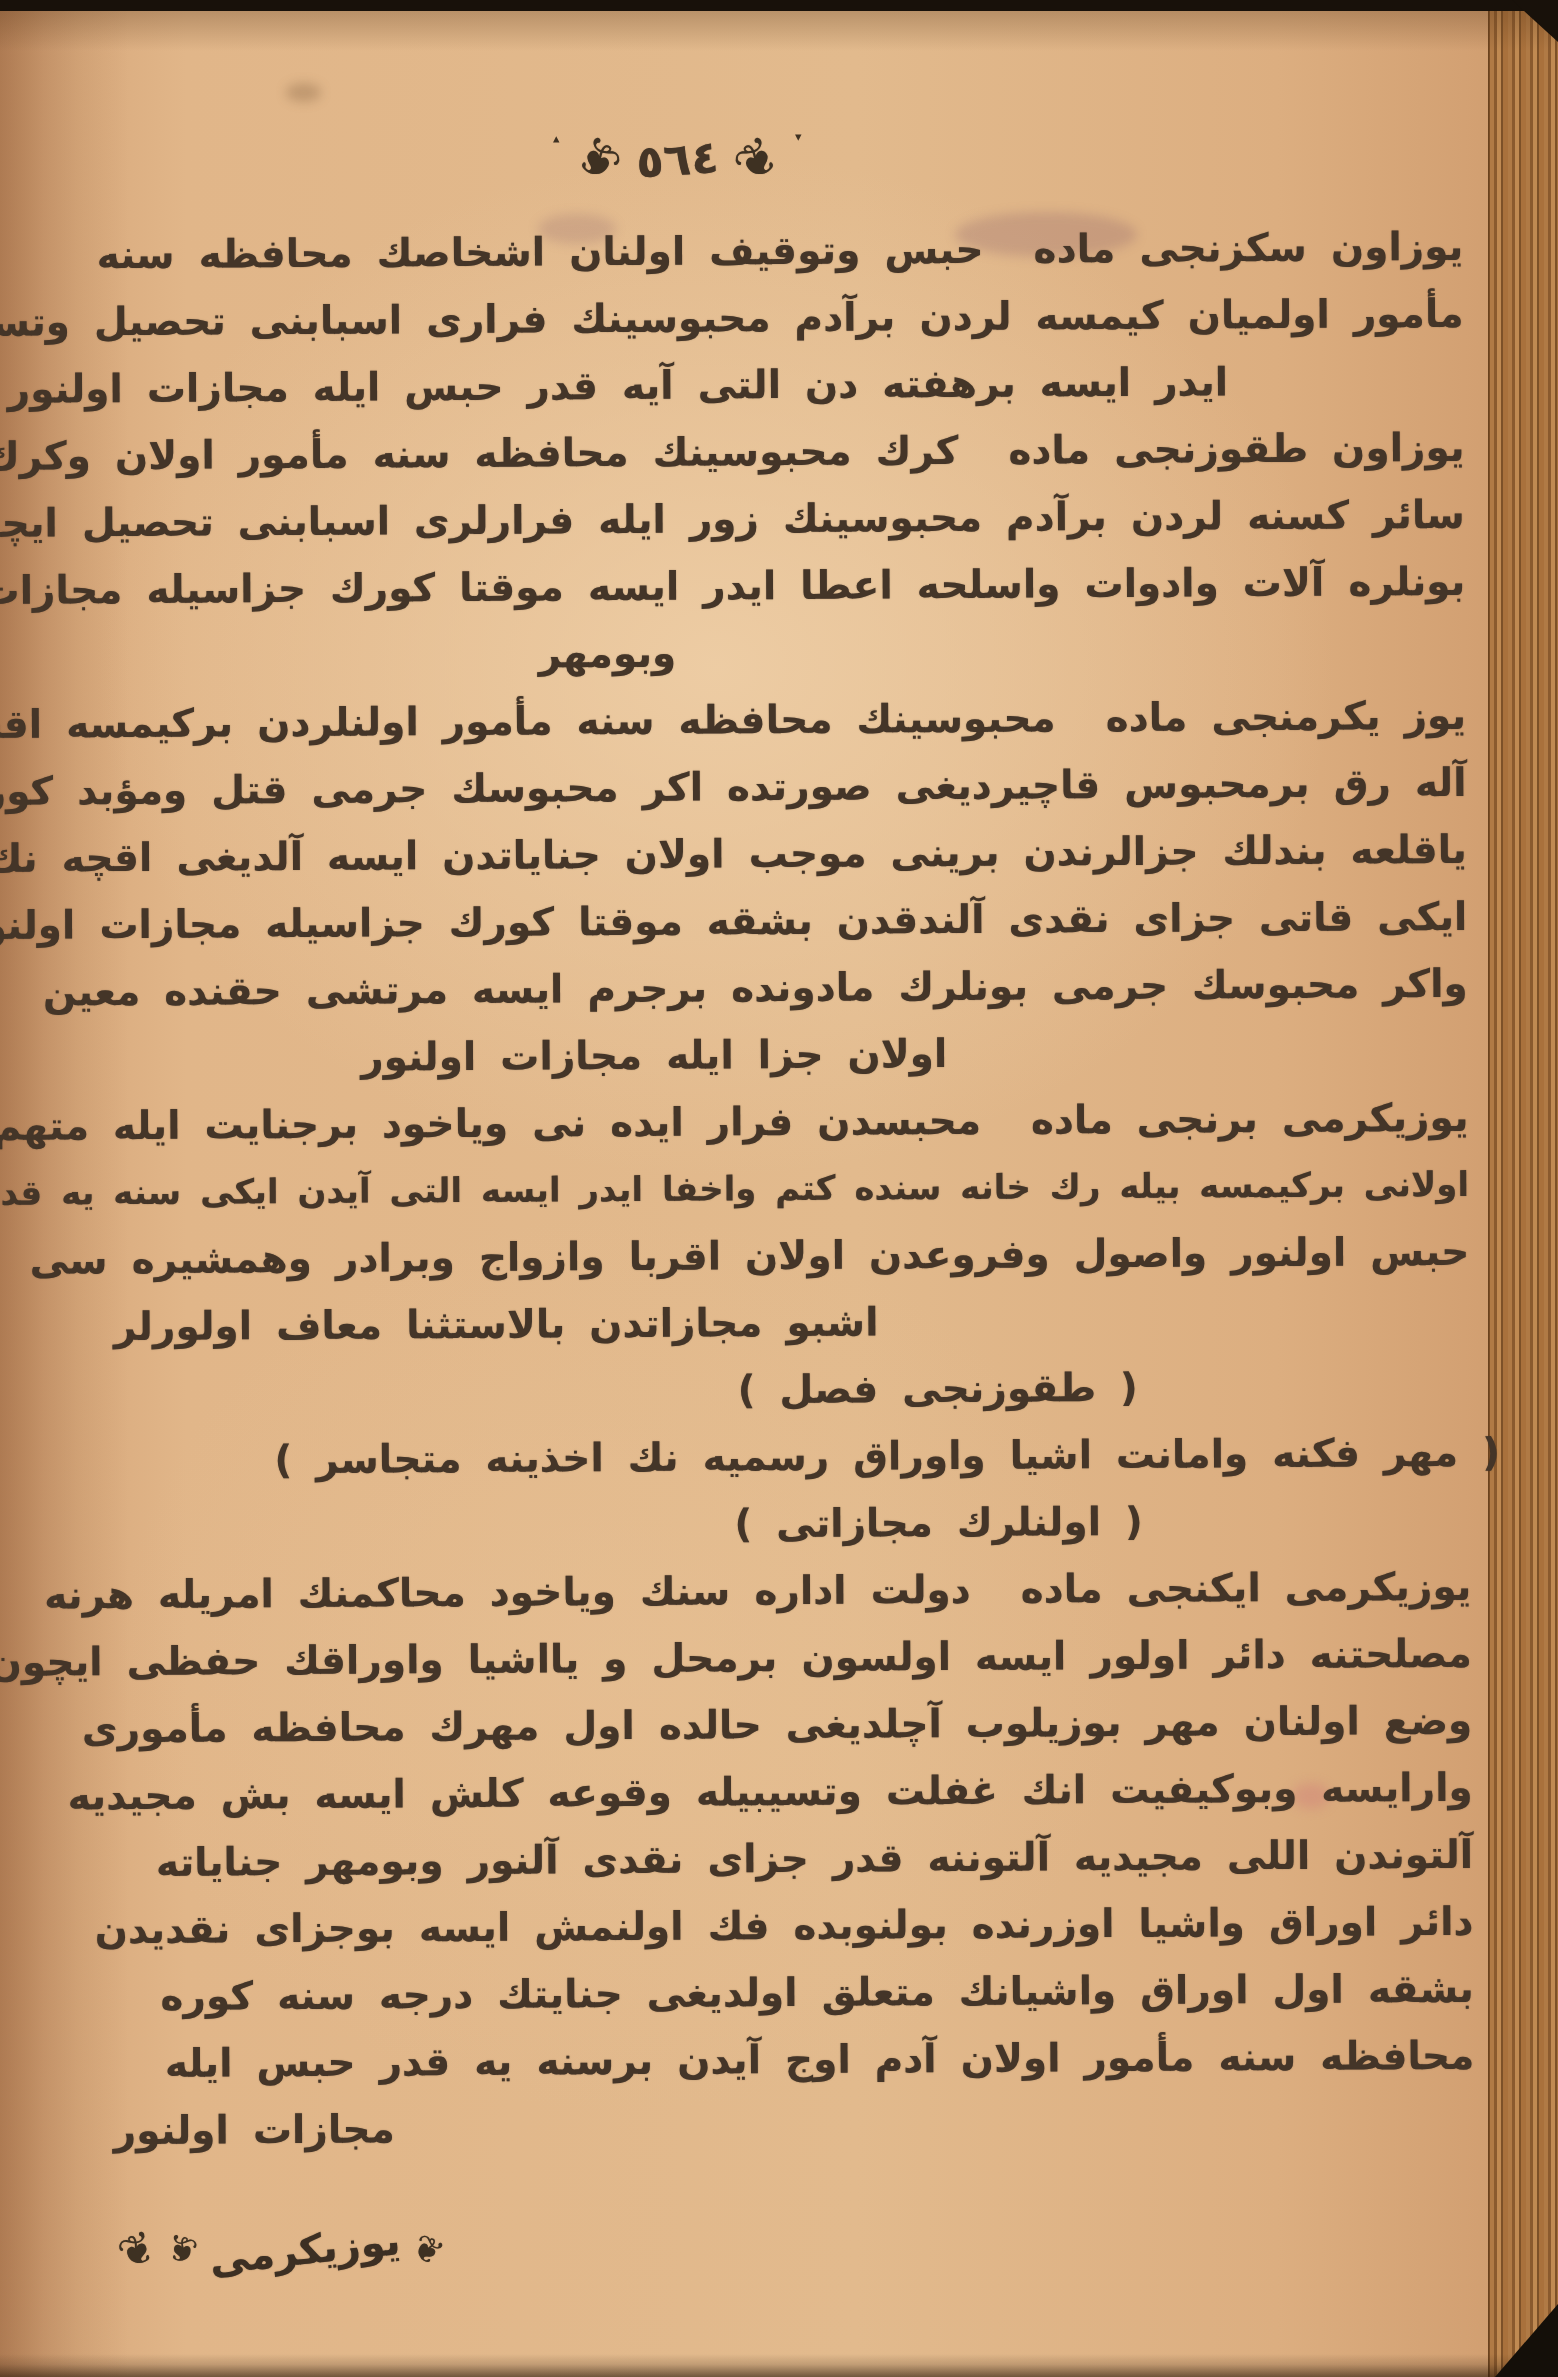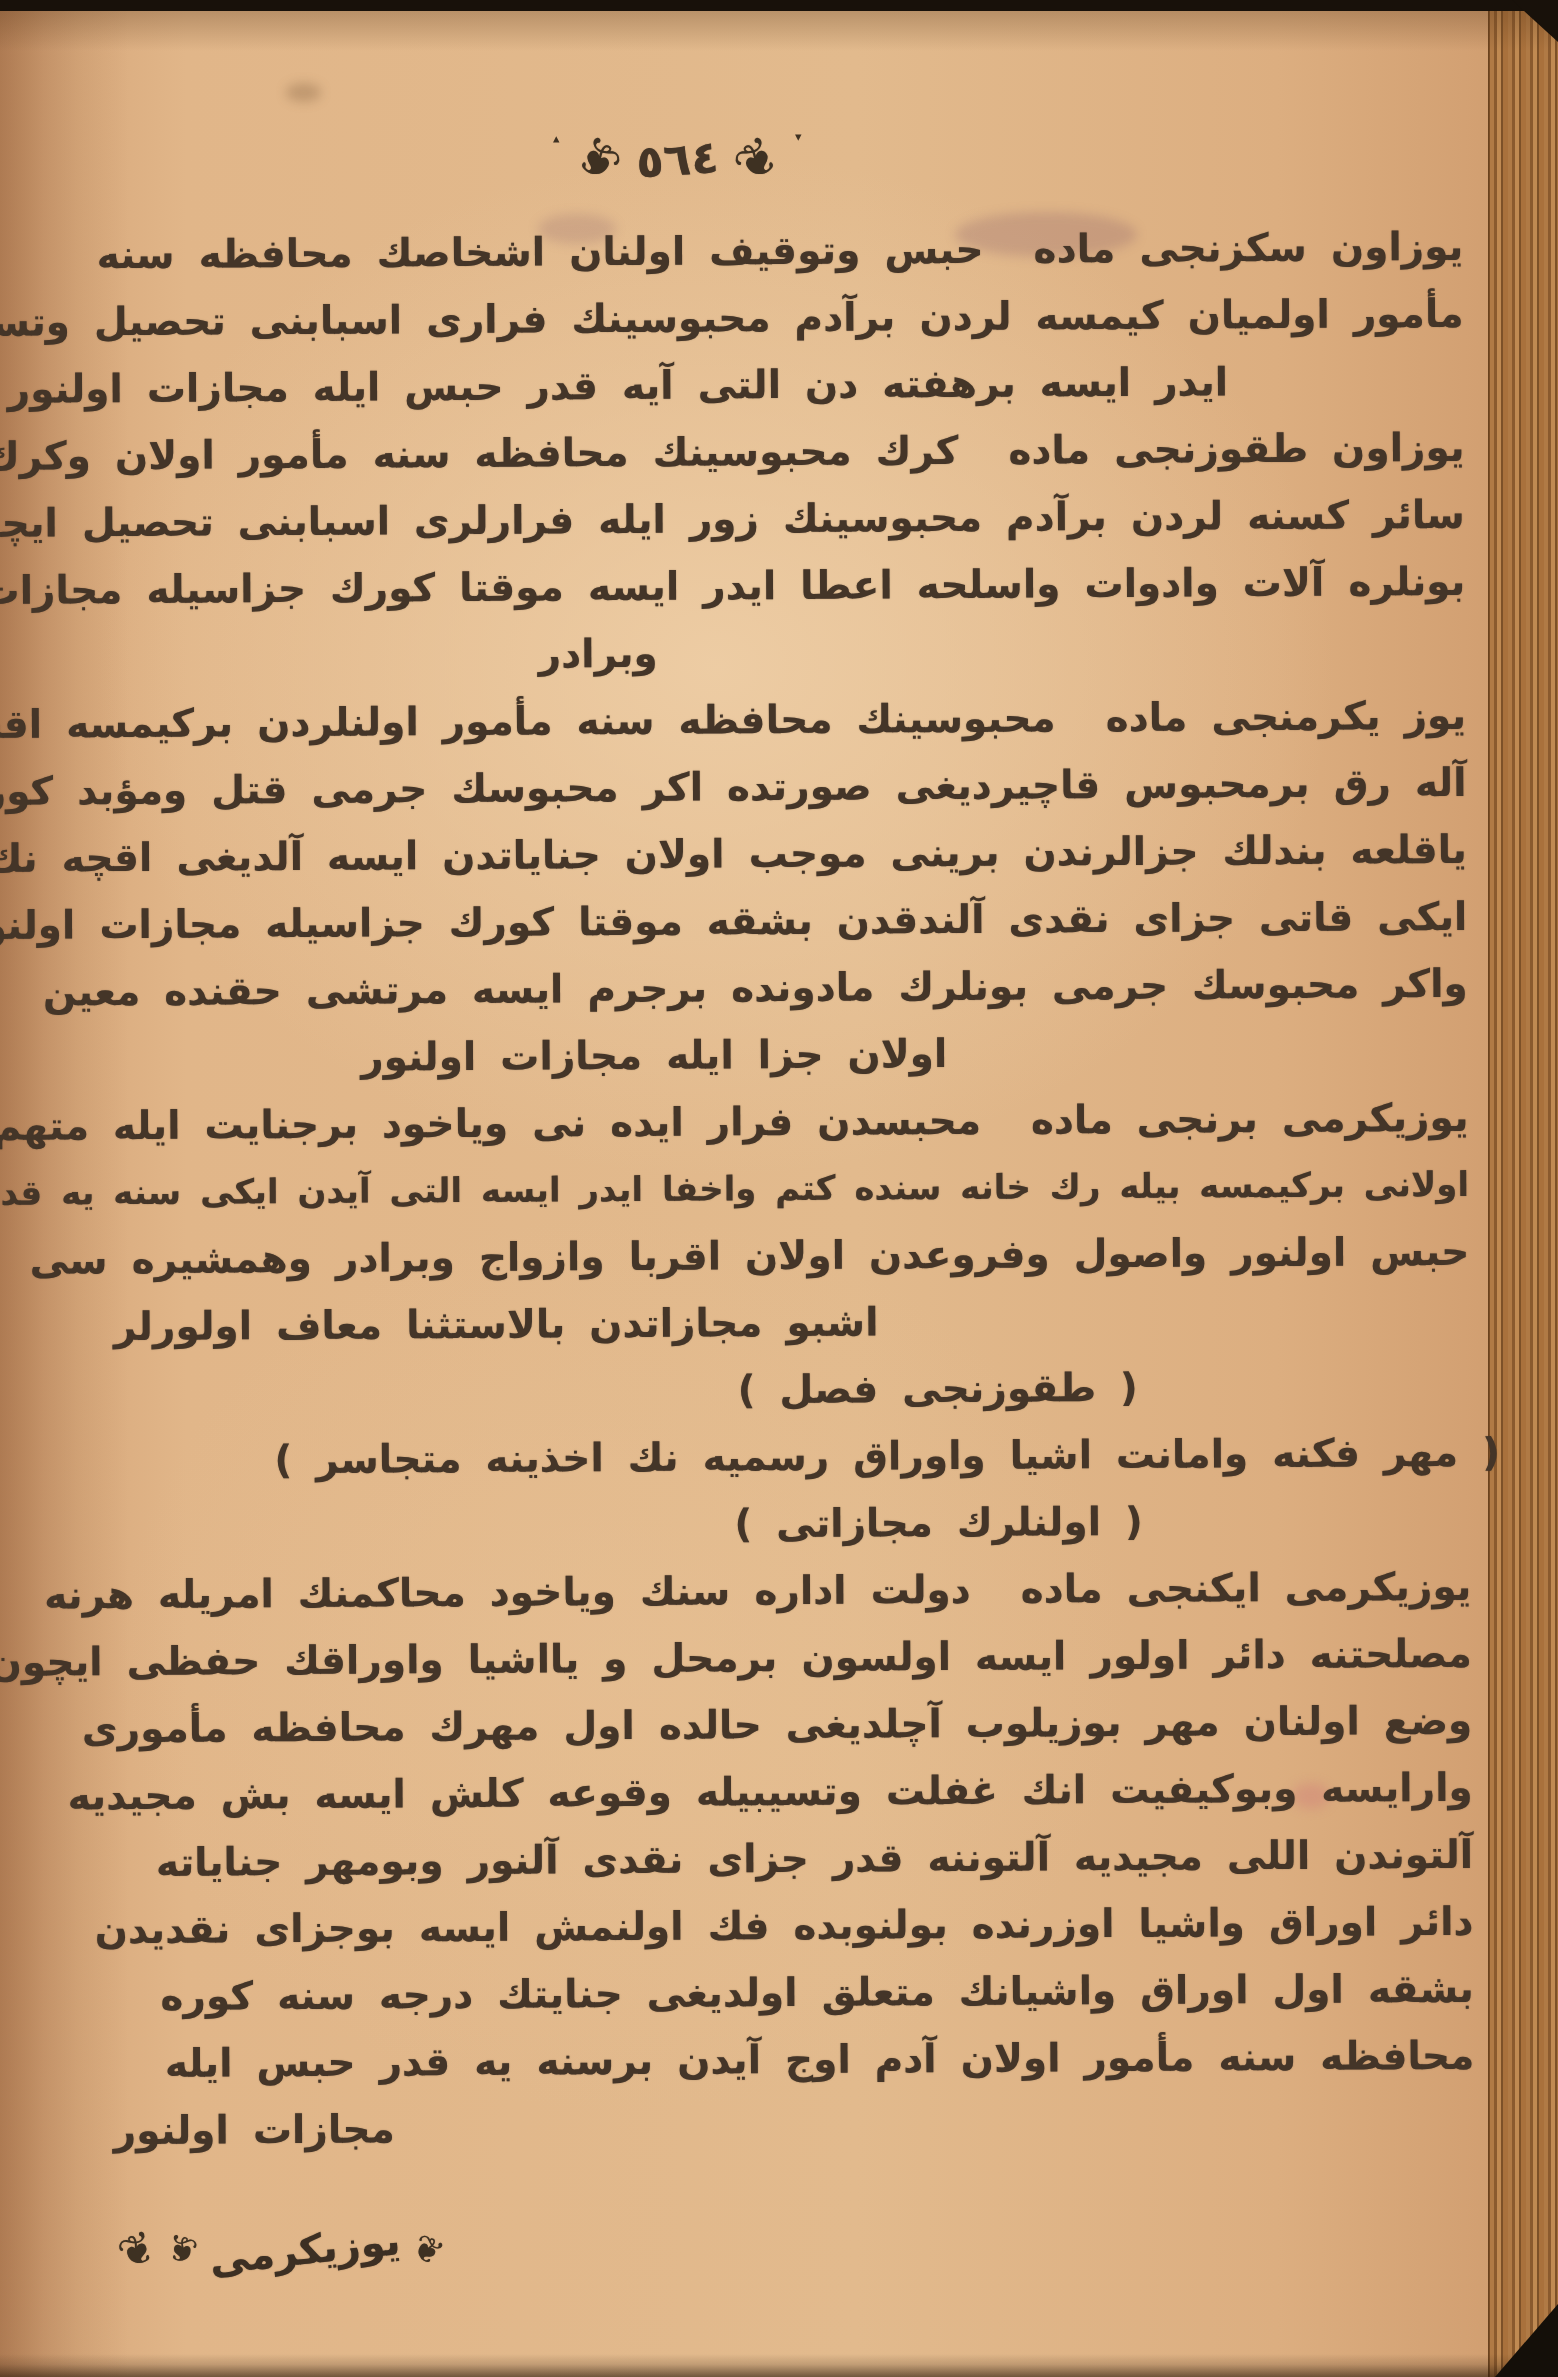--- a/index.html
+++ b/index.html
@@ -148,21 +148,21 @@
     <span class="speck speck-r">▾</span>
   </div>
 
   <div class="textblock ink">
     <div class="l art"><span class="albl">يوزاون سكزنجى ماده</span><span class="gap"></span><span>حبس وتوقيف اولنان اشخاصك محافظه سنه</span></div>
     <div class="l"><span>مأمور اولميان كيمسه لردن برآدم محبوسينك فرارى اسبابنى تحصيل وتسهيل</span></div>
     <div class="l s3"><span>ايدر ايسه برهفته دن التى آيه قدر حبس ايله مجازات اولنور</span></div>
     <div class="l art"><span class="albl">يوزاون طقوزنجى ماده</span><span class="gap"></span><span>كرك محبوسينك محافظه سنه مأمور اولان وكرك</span></div>
     <div class="l"><span>سائر كسنه لردن برآدم محبوسينك زور ايله فرارلرى اسبابنى تحصيل ايچون</span></div>
     <div class="l"><span>بونلره آلات وادوات واسلحه اعطا ايدر ايسه موقتا كورك جزاسيله مجازات</span></div>
-    <div class="l ea"><span>وبرادر</span></div>
+    <div class="l ea"><span>وبومهر</span></div>
     <div class="l art"><span class="albl">يوز يكرمنجى ماده</span><span class="gap"></span><span>محبوسينك محافظه سنه مأمور اولنلردن بركيمسه اقچه</span></div>
     <div class="l"><span>آله رق برمحبوس قاچيرديغى صورتده اكر محبوسك جرمى قتل ومؤبد كورك</span></div>
     <div class="l"><span>ياقلعه بندلك جزالرندن برينى موجب اولان جناياتدن ايسه آلديغى اقچه نك</span></div>
     <div class="l"><span>ايكى قاتى جزاى نقدى آلندقدن بشقه موقتا كورك جزاسيله مجازات اولنور</span></div>
     <div class="l"><span>واكر محبوسك جرمى بونلرك مادونده برجرم ايسه مرتشى حقنده معين</span></div>
     <div class="l eb"><span>اولان جزا ايله مجازات اولنور</span></div>
     <div class="l art"><span class="albl">يوزيكرمى برنجى ماده</span><span class="gap"></span><span>محبسدن فرار ايده نى وياخود برجنايت ايله متهم</span></div>
     <div class="l tight"><span>اولانى بركيمسه بيله رك خانه سنده كتم واخفا ايدر ايسه التى آيدن ايكى سنه يه قدر</span></div>
     <div class="l"><span>حبس اولنور واصول وفروعدن اولان اقربا وازواج وبرادر وهمشيره سى</span></div>
     <div class="l ec"><span>اشبو مجازاتدن بالاستثنا معاف اولورلر</span></div>

